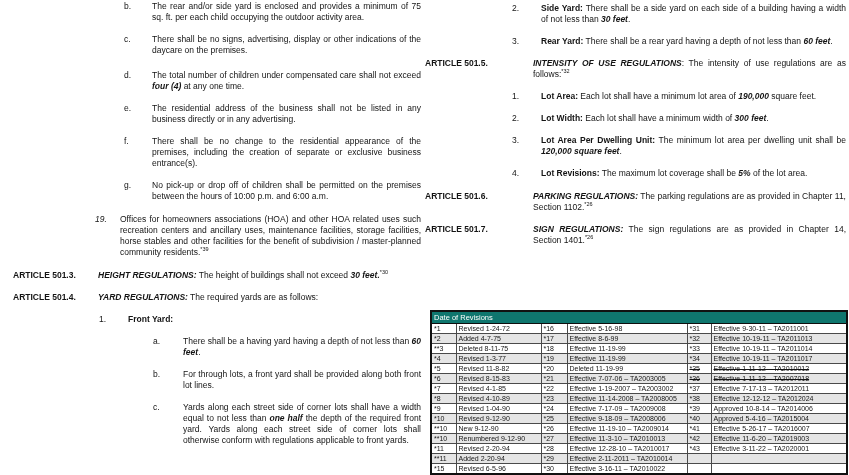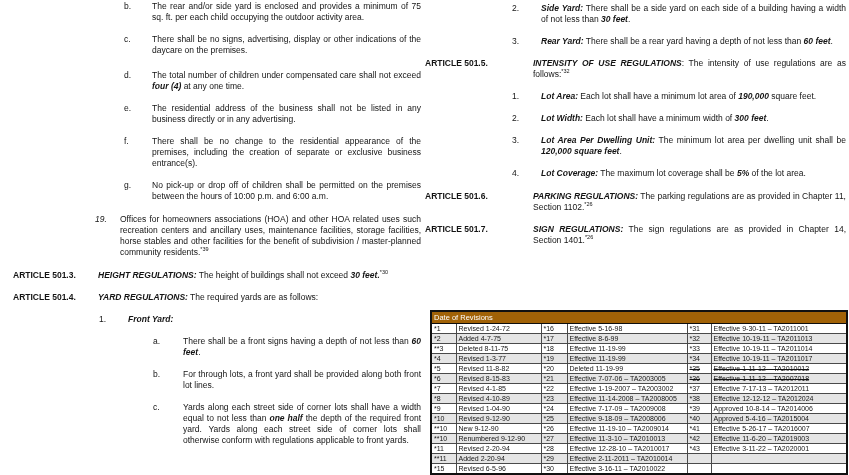--- a/index.html
+++ b/index.html
@@ -17,28 +17,28 @@
   .lvl-19{margin-left:95px;}        .lvl-19 .marker{width:25px;font-style:italic;}
   .article-l{margin-left:13px;}     .article-l .marker{width:85px;font-weight:bold;}
   .lvl-num-l{margin-left:99px;}     .lvl-num-l .marker{width:29px;}
   .lvl-sub{margin-left:153px;}      .lvl-sub .marker{width:30px;}
   
   .article-r{}      .article-r .marker{width:108px;font-weight:bold;}
   .lvl-num-r{margin-left:87px;}     .lvl-num-r .marker{width:29px;}
   .mb14{margin-bottom:14px;}
   .mb12{margin-bottom:12px;}
   .b{font-weight:bold;font-style:italic;}
-  .ib{font-weight:bold;font-style:italic;}
+  .ib{font-weight:bold;}
   sup{font-size:5.5px;line-height:0;}
   
   .rev-table{position:absolute;left:430px;top:310px;border-collapse:collapse;
              table-layout:fixed;width:416px;font-size:7px;border:2px solid #111;}
   .rev-table td{border:1px solid #4a4a4a;padding:0 2px;height:9px;line-height:9px;
                 white-space:nowrap;overflow:hidden;background:#fff;}
-  .rev-table tr.hdr td{background:#a16207;color:#fff;font-size:7.5px;height:11px;
+  .rev-table tr.hdr td{background:#0f766e;color:#fff;font-size:7.5px;height:11px;
                        line-height:11px;border:1px solid #0d0d0d;}
   .rev-table tr.alt td{background:#e5e5e5;}
   .rev-table td.strike{text-decoration:line-through;}
 </style>
 </head>
 <body>
 
 <div class="page">
 
   <div class="col col-left">
@@ -77,21 +77,21 @@
     <div class="blk article-l">
       <span class="marker">ARTICLE 501.4.</span>
       <div class="body"><span class="b">YARD REGULATIONS:</span><span> The required yards are as follows:</span></div>
     </div>
     <div class="blk lvl-num-l">
       <span class="marker">1.</span>
       <div class="body"><span class="ib">Front Yard:</span></div>
     </div>
     <div class="blk lvl-sub">
       <span class="marker">a.</span>
-      <div class="body"><span>There shall be a front signs having a depth of not less than </span><span class="b">60 feet</span><span>.</span></div>
+      <div class="body"><span>There shall be a having yard having a depth of not less than </span><span class="b">60 feet</span><span>.</span></div>
     </div>
     <div class="blk lvl-sub">
       <span class="marker">b.</span>
       <div class="body"><span>For through lots, a front yard shall be provided along both front lot lines.</span></div>
     </div>
     <div class="blk lvl-sub">
       <span class="marker">c.</span>
       <div class="body"><span>Yards along each street side of corner lots shall have a width equal to not less than </span><span class="b">one half</span><span> the depth of the required front yard.  Yards along each street side of corner lots shall otherwise conform with regulations applicable to front yards.</span></div>
     </div>
   </div>
@@ -116,21 +116,21 @@
     <div class="blk lvl-num-r">
       <span class="marker">2.</span>
       <div class="body"><span class="ib">Lot Width:</span><span> Each lot shall have a minimum width of </span><span class="b">300 feet</span><span>.</span></div>
     </div>
     <div class="blk lvl-num-r">
       <span class="marker">3.</span>
       <div class="body"><span class="ib">Lot Area Per Dwelling Unit:</span><span> The minimum lot area per dwelling unit shall be </span><span class="b">120,000 square feet</span><span>.</span></div>
     </div>
     <div class="blk lvl-num-r mb12">
       <span class="marker">4.</span>
-      <div class="body"><span class="ib">Lot Coverage:</span><span> The maximum lot coverage shall be </span><span class="b">5%</span><span> of the lot area.</span></div>
+      <div class="body"><span class="ib">Lot Revisions:</span><span> The maximum lot coverage shall be </span><span class="b">5%</span><span> of the lot area.</span></div>
     </div>
     <div class="blk article-r">
       <span class="marker">ARTICLE 501.6.</span>
       <div class="body"><span class="b">PARKING REGULATIONS:</span><span> The parking regulations are as provided in Chapter 11, Section 1102.</span><sup>*26</sup></div>
     </div>
     <div class="blk article-r">
       <span class="marker">ARTICLE 501.7.</span>
       <div class="body"><span class="b">SIGN REGULATIONS:</span><span> The sign regulations are as provided in Chapter 14, Section 1401.</span><sup>*26</sup></div>
     </div>
   </div>

